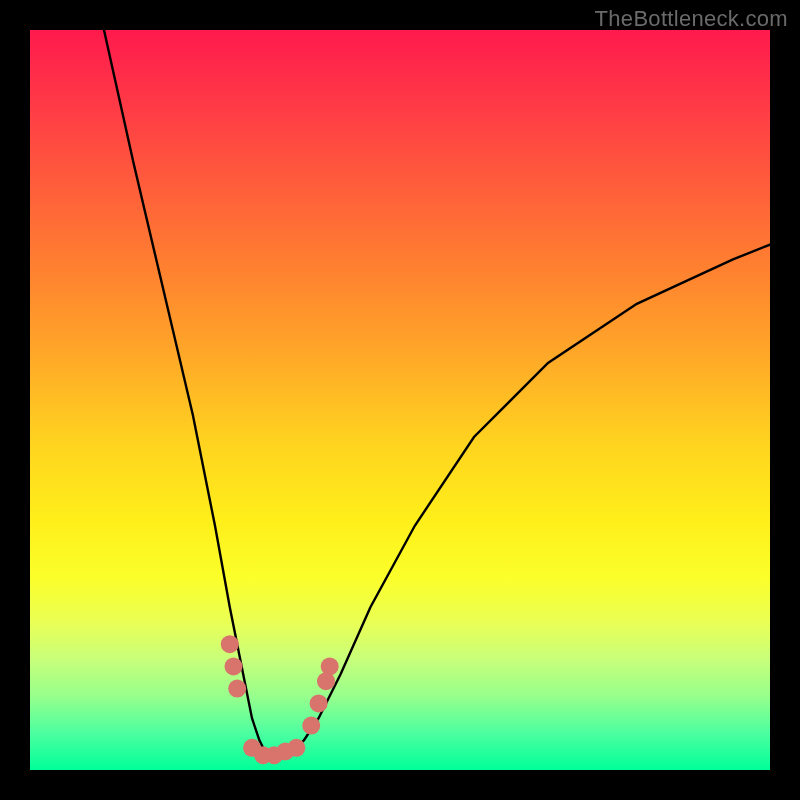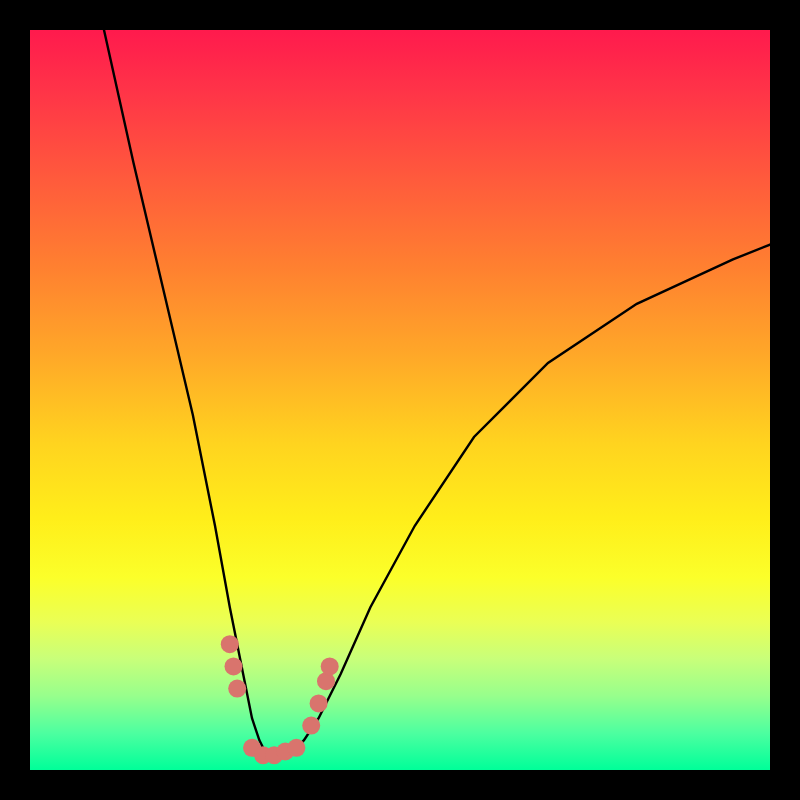--- a/index.html
+++ b/index.html
@@ -57,20 +57,21 @@
     top: 0;
     width: 740px;
     height: 740px;
     z-index: 3;
   }
 </style>
 </head>
 <body>
 
 <div class="frame">
+  <div class="watermark">TheBottleneck.com</div>
   <div class="plot">
     <svg class="curve" viewBox="0 0 740 740" preserveAspectRatio="none">
       <path id="main-curve" fill="none" stroke="#000" stroke-width="2.4" stroke-linecap="round" d="M74.0 0.0 L103.6 133.2 L133.2 259.0 L162.8 384.8 L185.0 495.8 L199.8 577.2 L214.6 651.2 L222.0 688.2 L229.4 710.4 L236.8 725.2 L244.2 725.2 L259.0 725.2 L273.8 710.4 L288.6 688.2 L310.8 643.8 L340.4 577.2 L384.8 495.8 L444.0 407.0 L518.0 333.0 L606.8 273.8 L703.0 229.4 L740.0 214.6"></path>
       <g id="marker-group">
           <circle cx="199.8" cy="614.2" r="9" fill="#d9746d"></circle>
           <circle cx="203.5" cy="636.4" r="9" fill="#d9746d"></circle>
           <circle cx="207.2" cy="658.6" r="9" fill="#d9746d"></circle>
           <circle cx="222.0" cy="717.8" r="9" fill="#d9746d"></circle>
           <circle cx="233.1" cy="725.2" r="9" fill="#d9746d"></circle>
           <circle cx="244.2" cy="725.2" r="9" fill="#d9746d"></circle>

